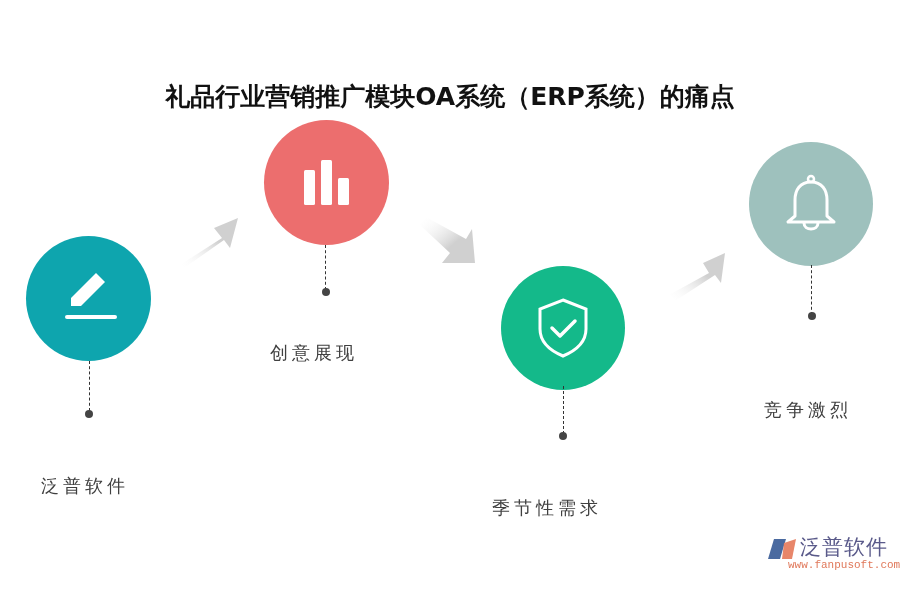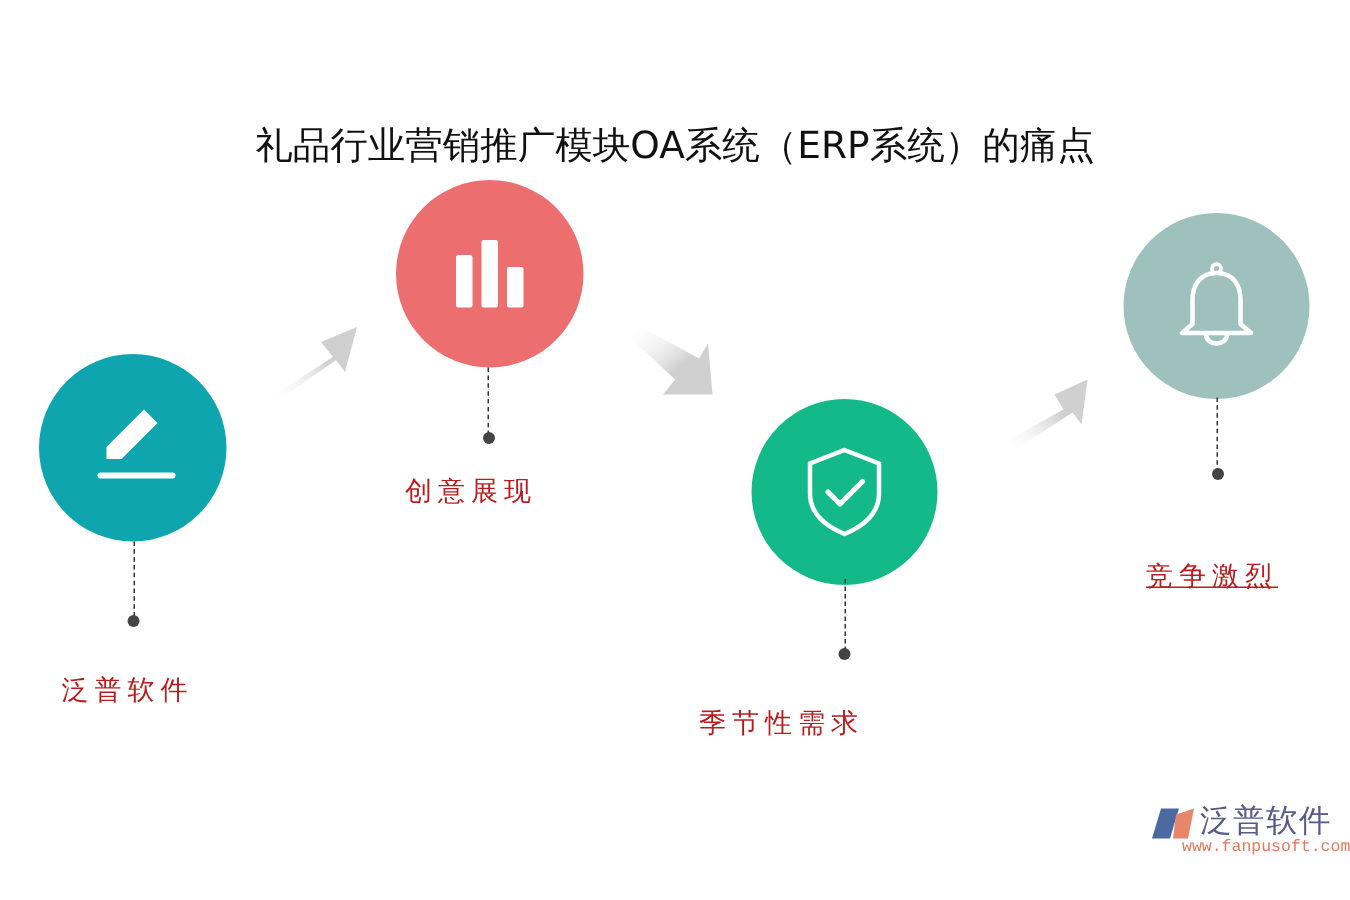--- a/index.html
+++ b/index.html
@@ -1,24 +1,24 @@
 <!DOCTYPE html>
 <html><head>
 <meta charset="utf-8">
 <style>
   html, body { margin:0; padding:0; background:#ffffff; }
   body { width:900px; height:600px; position:relative; overflow:hidden;
          font-family:"DejaVu Sans", "Liberation Sans", sans-serif; }
   .title { position:absolute; left:0; width:900px; top:80px; text-align:center;
-           font-size:25px; font-weight:normal; color:#111; letter-spacing:0px; }
+           font-size:25px; font-weight:bold; color:#111; letter-spacing:0px; }
   .circle { position:absolute; border-radius:50%; display:flex; align-items:center; justify-content:center; }
   .circle svg { display:block; }
   .stem { position:absolute; width:0; border-left:1.5px dashed #333; }
   .dot { position:absolute; width:8px; height:8px; border-radius:50%; background:#444; }
-  .label { position:absolute; font-size:18px; color:#b91c1c; letter-spacing:4px; white-space:nowrap; }
+  .label { position:absolute; font-size:18px; color:#404040; letter-spacing:4px; white-space:nowrap;margin-top:26px; }
   .arrow { position:absolute; }
   .logo { position:absolute; left:768px; top:535px; width:125px; height:45px; }
   .logo-name { position:absolute; left:32px; top:-2px; font-size:21px; color:#5a5a8a; letter-spacing:1px; white-space:nowrap; }
   .logo-url { position:absolute; left:20px; top:24px; font-size:11px; color:#e0785a; font-family:Liberation Mono, monospace; white-space:nowrap; }
 </style>
 </head>
 <body>
 
 <div class="title">礼品行业营销推广模块OA系统（ERP系统）的痛点</div>
 
@@ -64,42 +64,42 @@
 </svg>
 
 <div class="circle" style="left:501px;top:266px;width:124px;height:124px;background:#14b98a;">
   <svg width="56" height="62" viewBox="0 0 56 62">
     <path d="M28 3 L51 12 L51 32 C51 46 40 54 28 59 C16 54 5 46 5 32 L5 12 Z" fill="none" stroke="#fff" stroke-width="3"></path>
     <path d="M17 31 L25 39 L40 24" fill="none" stroke="#fff" stroke-width="3.5" stroke-linecap="round" stroke-linejoin="round"></path>
   </svg>
 </div>
 <div class="stem" style="left:563px;top:386px;height:48px;"></div>
 <div class="dot" style="left:559px;top:432px;"></div>
-<div class="label" style="left:466px;top:470px;">季节性需求</div>
+<div class="label" style="left:492px;top:470px;">季节性需求</div>
 
 <svg class="arrow" style="left:665px;top:245px;" width="70" height="60" viewBox="0 0 70 60">
   <defs>
       <linearGradient id="g3" x1="0" y1="1" x2="1" y2="0">
         <stop offset="0" stop-color="#fff" stop-opacity="0"></stop>
         <stop offset="0.6" stop-color="#d0d0d0"></stop>
       </linearGradient>
     </defs>
   <polygon points="4,50 44,28 38,18 60,8 56,38 50,30 10,56" fill="url(#g3)"></polygon>
 </svg>
 
 <div class="circle" style="left:749px;top:142px;width:124px;height:124px;background:#9ec1bd;">
   <svg width="56" height="60" viewBox="0 0 56 60">
     <circle cx="28" cy="5" r="3" fill="none" stroke="#fff" stroke-width="2.5"></circle>
     <path d="M28 8 C17 8 12 16 12 26 L12 42 L5 48 L51 48 L44 42 L44 26 C44 16 39 8 28 8 Z" fill="none" stroke="#fff" stroke-width="3" stroke-linejoin="round"></path>
     <path d="M21 49 C21 57 35 57 35 49" fill="none" stroke="#fff" stroke-width="3"></path>
   </svg>
 </div>
 <div class="stem" style="left:811px;top:265px;height:50px;"></div>
 <div class="dot" style="left:808px;top:312px;"></div>
-<div class="label" style="left:764px;top:372px;text-decoration:underline;">竞争激烈</div>
+<div class="label" style="left:764px;top:372px;">竞争激烈</div>
 
 <div class="logo">
   <svg style="position:absolute;left:0;top:2px;" width="30" height="24" viewBox="0 0 30 24">
     <polygon points="6,2 18,2 12,22 0,22" fill="#4a6aa0"></polygon>
     <polygon points="16,6 28,2 24,22 14,22" fill="#e8866a"></polygon>
   </svg>
   <span class="logo-name">泛普软件</span>
   <span class="logo-url">www.fanpusoft.com</span>
 </div>
 

